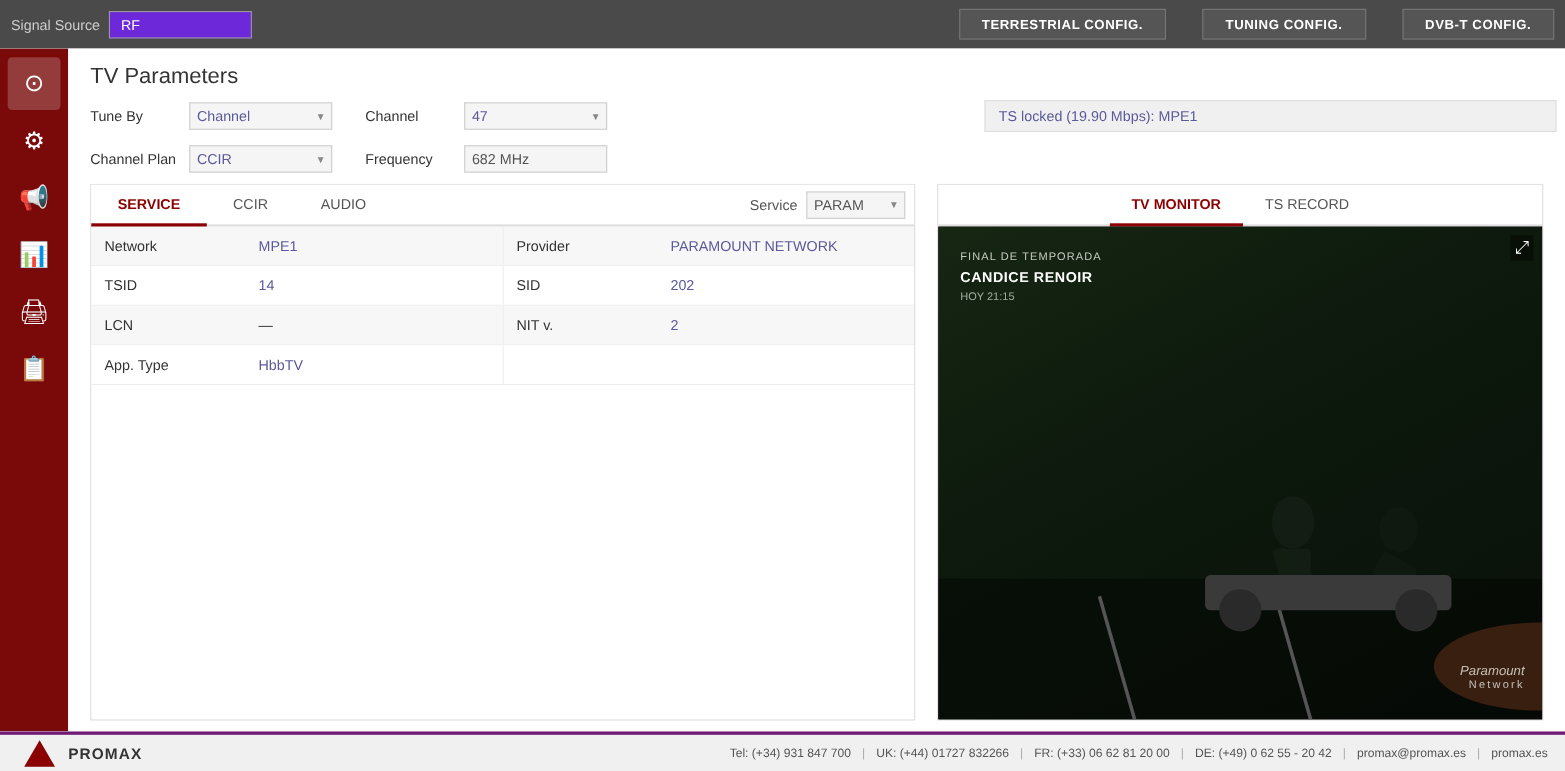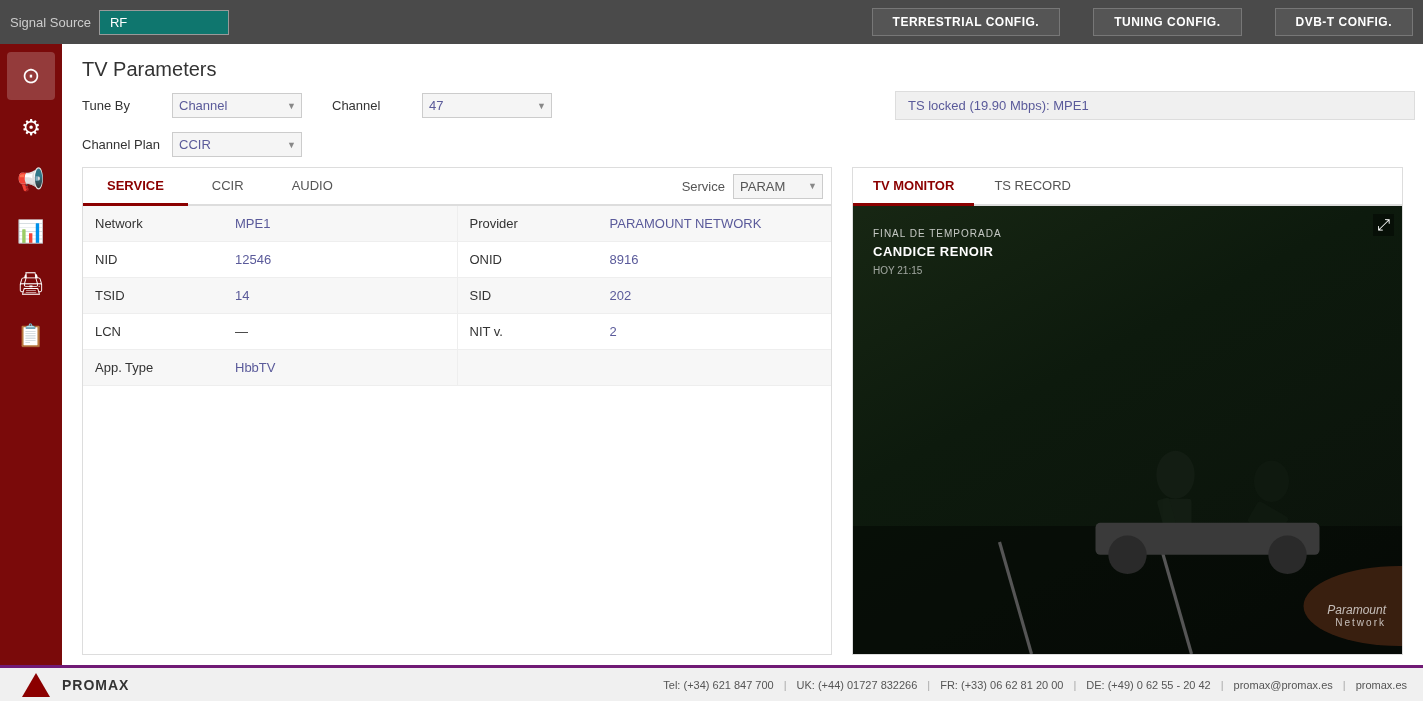--- a/index.html
+++ b/index.html
@@ -13,21 +13,21 @@
       padding: 0 10px;
       height: 44px;
       flex-shrink: 0;
     }
     .signal-source-label {
       color: #ccc;
       font-size: 13px;
       margin-right: 8px;
     }
     .signal-source-value {
-      background: #0f766e;
+      background: #6d28d9;
       color: #fff;
       padding: 4px 40px 4px 10px;
       font-size: 13px;
       border: 1px solid #999;
       min-width: 130px;
     }
     .top-bar-buttons {
       margin-left: auto;
       display: flex;
       gap: 4px;
@@ -261,20 +261,21 @@
     
     .right-panel {
       flex: 1;
       display: flex;
       flex-direction: column;
       border: 1px solid #ddd;
     }
     .monitor-tabs {
       display: flex;
       border-bottom: 2px solid #ddd;
+      justify-content: center;
     }
     .monitor-tab {
       padding: 10px 20px;
       font-size: 13px;
       cursor: pointer;
       color: #555;
       border-bottom: 3px solid transparent;
       margin-bottom: -2px;
     }
     .monitor-tab.active {
@@ -413,20 +414,24 @@
         <div class="status-bar">TS locked (19.90 Mbps): MPE1</div>
       </div>
       <div class="params-row">
         <div class="field-group">
           <span class="field-label">Channel Plan</span>
           <div class="select-wrapper">
             <select class="field-select">
               <option>CCIR</option>
             </select>
           </div>
+        </div>
+        <div class="field-group">
+          <span class="field-label">Frequency</span>
+          <div class="field-input">682 MHz</div>
         </div>
       </div>
     </div>
 
     <div class="two-panel">
 
       <div class="left-panel">
         <div class="tab-bar">
           <div class="tab-item active">SERVICE</div>
           <div class="tab-item">CCIR</div>
@@ -443,27 +448,20 @@
         <div class="data-table">
 
           <div class="data-row">
             <div class="data-cell data-key">Network</div>
             <div class="data-cell data-val">MPE1</div>
             <div class="data-separator"></div>
             <div class="data-cell data-key">Provider</div>
             <div class="data-cell data-val">PARAMOUNT NETWORK</div>
           </div>
 
-          <div class="data-row">
-            <div class="data-cell data-key">NID</div>
-            <div class="data-cell data-val">12546</div>
-            <div class="data-separator"></div>
-            <div class="data-cell data-key">ONID</div>
-            <div class="data-cell data-val">8916</div>
-          </div>
 
           <div class="data-row">
             <div class="data-cell data-key">TSID</div>
             <div class="data-cell data-val">14</div>
             <div class="data-separator"></div>
             <div class="data-cell data-key">SID</div>
             <div class="data-cell data-val">202</div>
           </div>
 
           <div class="data-row">
@@ -548,21 +546,21 @@
 </div>
 
 <div class="footer">
   <div class="footer-logo">
     <div style="position:relative;width:40px;height:30px;display:flex;align-items:center;justify-content:center;">
       <div class="logo-triangle"></div>
     </div>
     <span class="logo-text">PROMAX</span>
   </div>
   <div class="footer-contacts">
-    <span>Tel: (+34) 621 847 700</span>
+    <span>Tel: (+34) 931 847 700</span>
     <span class="footer-sep">|</span>
     <span>UK: (+44) 01727 832266</span>
     <span class="footer-sep">|</span>
     <span>FR: (+33) 06 62 81 20 00</span>
     <span class="footer-sep">|</span>
     <span>DE: (+49) 0 62 55 - 20 42</span>
     <span class="footer-sep">|</span>
     <span>promax@promax.es</span>
     <span class="footer-sep">|</span>
     <span>promax.es</span>

